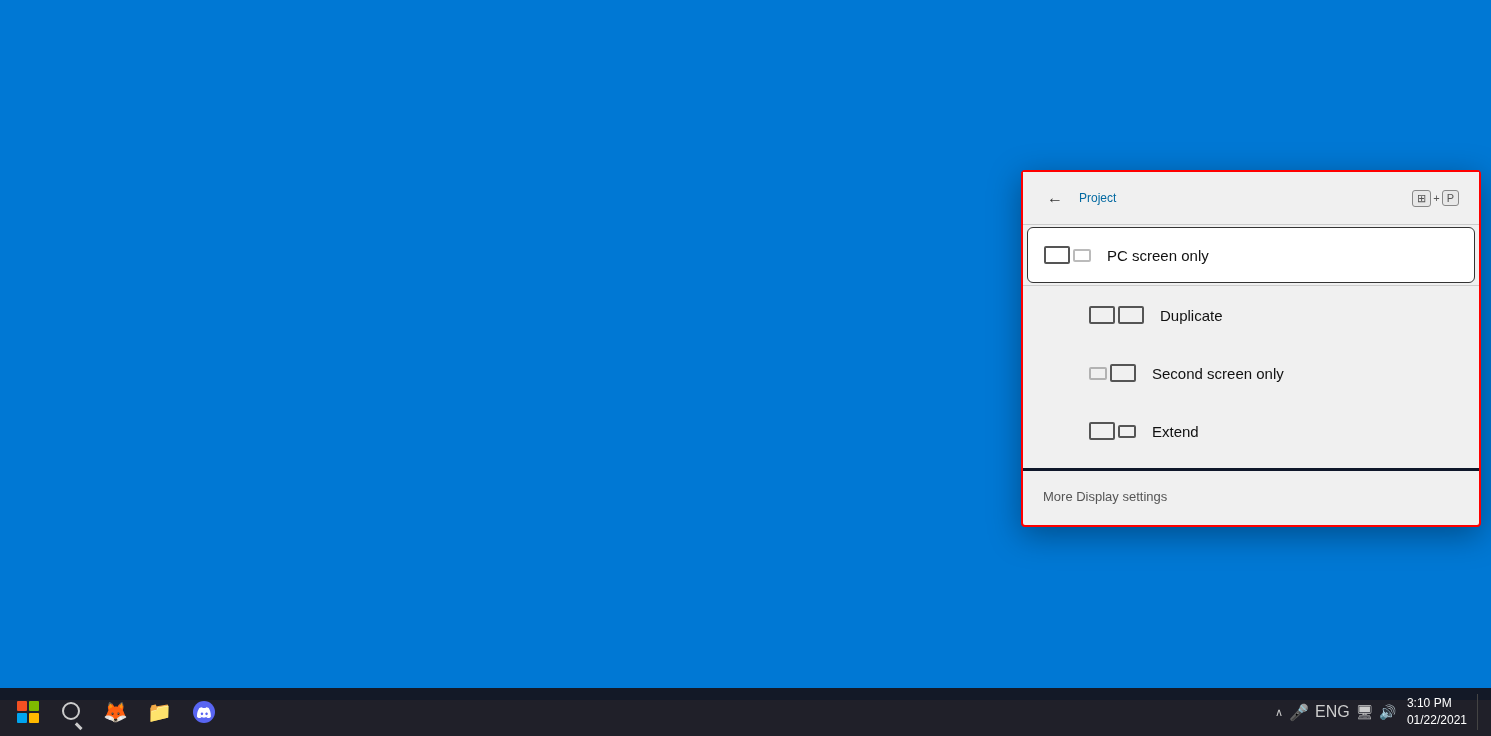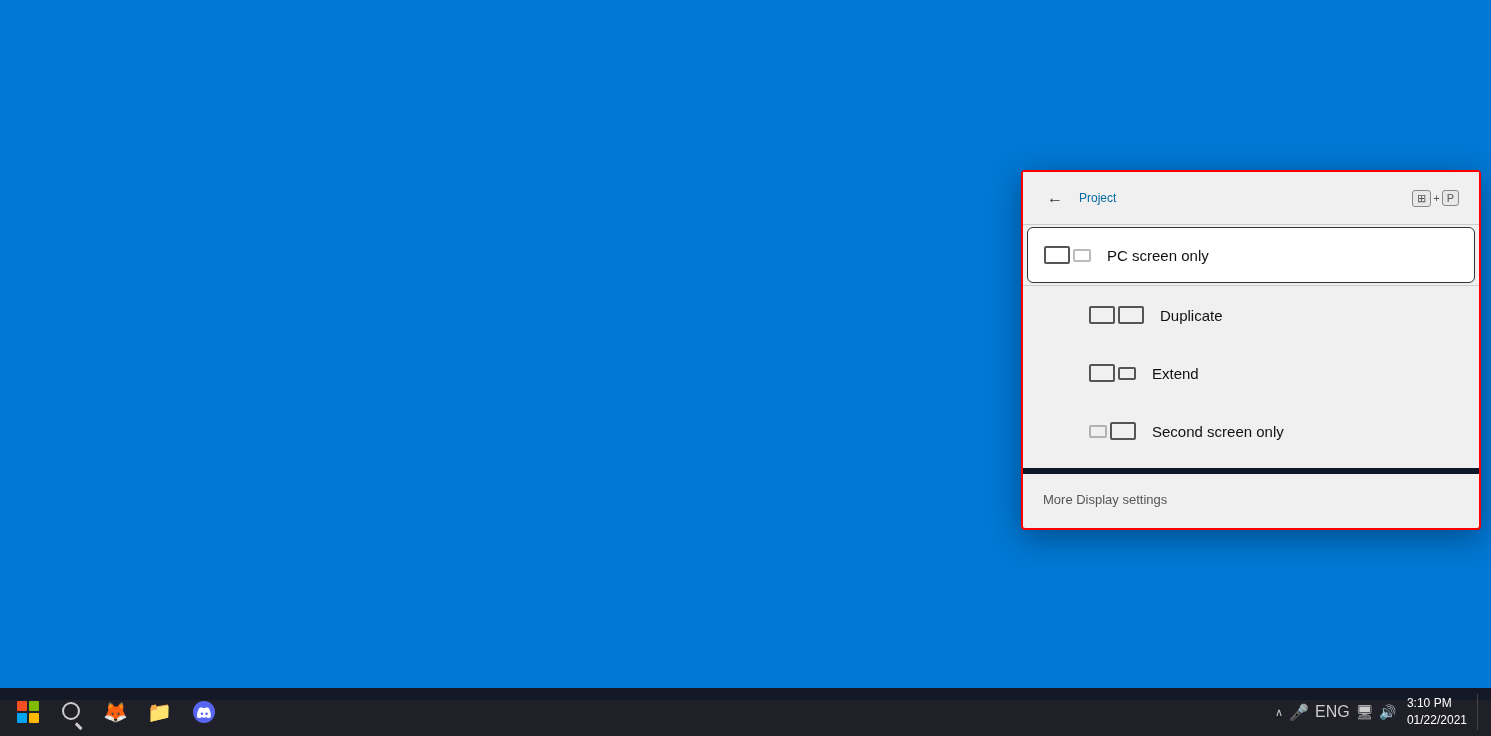--- a/index.html
+++ b/index.html
@@ -227,21 +227,21 @@
     }
 
     .option-label {
       font-size: 15px;
       color: #111;
       font-weight: 400;
     }
 
     .more-settings {
       padding: 16px 8px 20px 20px;
-      border-top: 6px solid #0f172a;
+      border-top: 3px solid #0f172a;
       margin-top: 8px;
     }
 
     .more-settings-link {
       font-size: 13px;
       color: #555;
       cursor: pointer;
       text-decoration: none;
     }
 
@@ -288,32 +288,32 @@
     <div class="display-option">
       <div class="option-icon">
         <div class="screen-rect screen-big"></div>
         <div class="screen-rect screen-big"></div>
       </div>
       <span class="option-label">Duplicate</span>
     </div>
 
     <div class="display-option">
       <div class="option-icon">
-        <div class="screen-rect screen-big"></div>
-        <div class="screen-rect screen-small"></div>
-      </div>
-      <span class="option-label">Extend</span>
+        <div class="screen-rect screen-small screen-dim"></div>
+        <div class="screen-rect screen-big"></div>
+      </div>
+      <span class="option-label">Second screen only</span>
     </div>
 
     <div class="display-option">
       <div class="option-icon">
-        <div class="screen-rect screen-small screen-dim"></div>
-        <div class="screen-rect screen-big"></div>
-      </div>
-      <span class="option-label">Second screen only</span>
+        <div class="screen-rect screen-big"></div>
+        <div class="screen-rect screen-small"></div>
+      </div>
+      <span class="option-label">Extend</span>
     </div>
 
     <div class="more-settings">
       <a class="more-settings-link">More Display settings</a>
     </div>
 
   </div>
 
 </div>
 

